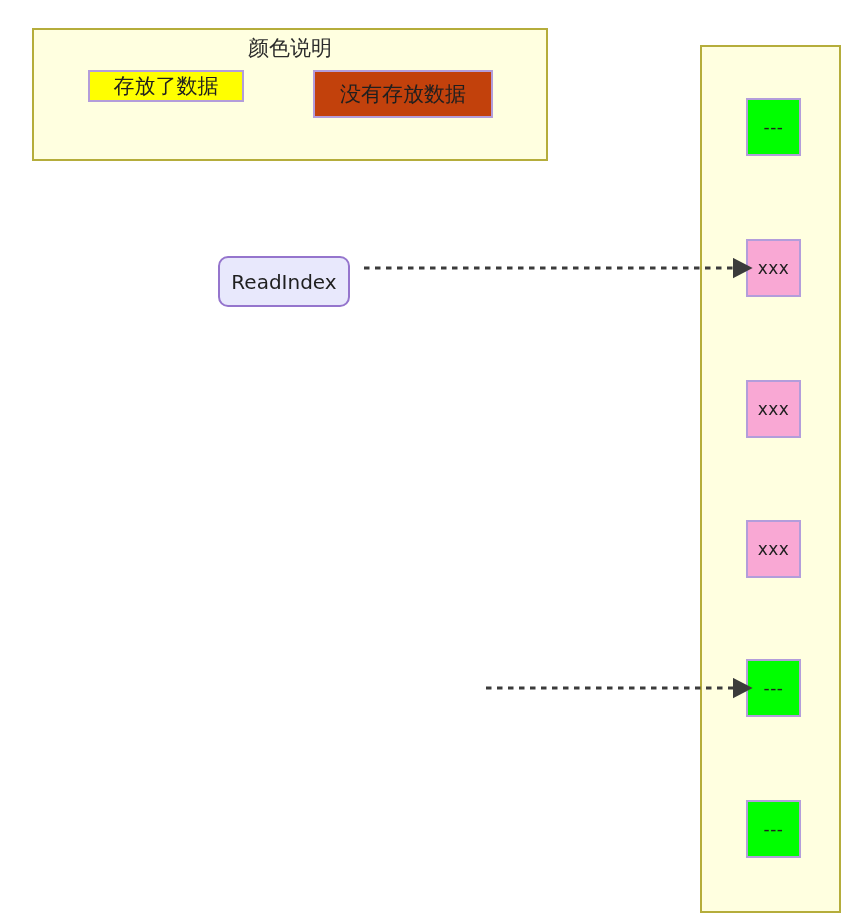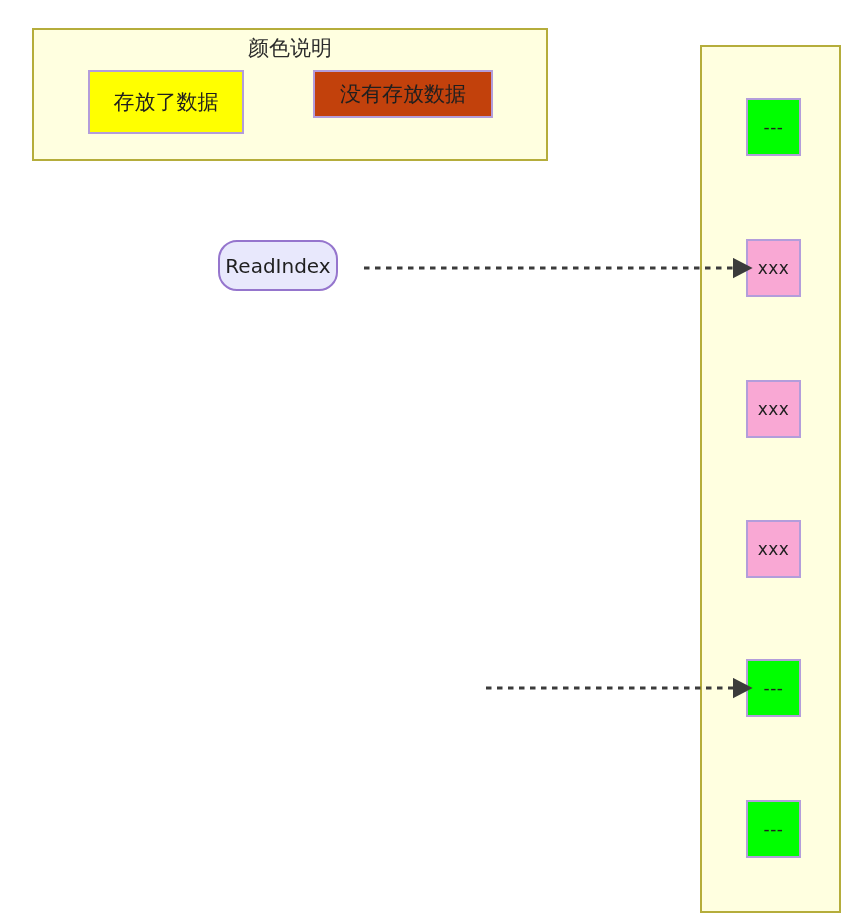--- a/index.html
+++ b/index.html
@@ -54,21 +54,21 @@
     align-items: center;
     justify-content: center;
     font-size: 21px;
     color: #1f1f1f;
     white-space: nowrap;
   }
   .legend-swatch-filled {
     left: 54px;
     top: 40px;
     width: 156px;
-    height: 64px;
+    height: 32px;
     background: #ffff00;
   }
   .legend-swatch-empty {
     left: 279px;
     top: 40px;
     width: 180px;
     height: 48px;
     background: #c2410c;
   }
 
@@ -110,24 +110,23 @@
     border-radius: 10px;
     display: flex;
     align-items: center;
     justify-content: center;
     font-size: 20px;
     color: #1f1f1f;
     white-space: nowrap;
   }
   .pointer-read {
     left: 210px;
-    top: 240px;
-    width: 120px;
+    top: 256px;
+    width: 132px;
     height: 51px;
-    border-radius: 19px;
   }
   .pointer-write {
     left: 89px;
     top: 661px;
     width: 385px;
     height: 52px;
   }
 
   
   #connectors {

